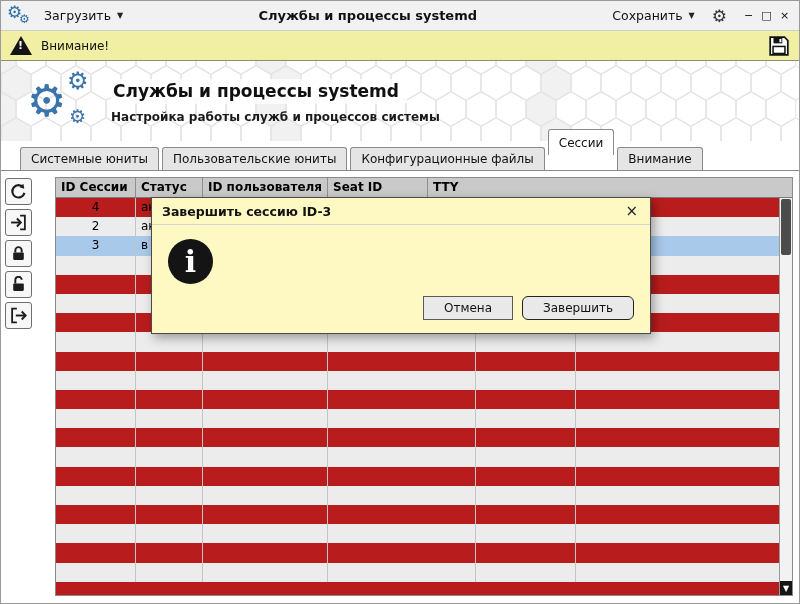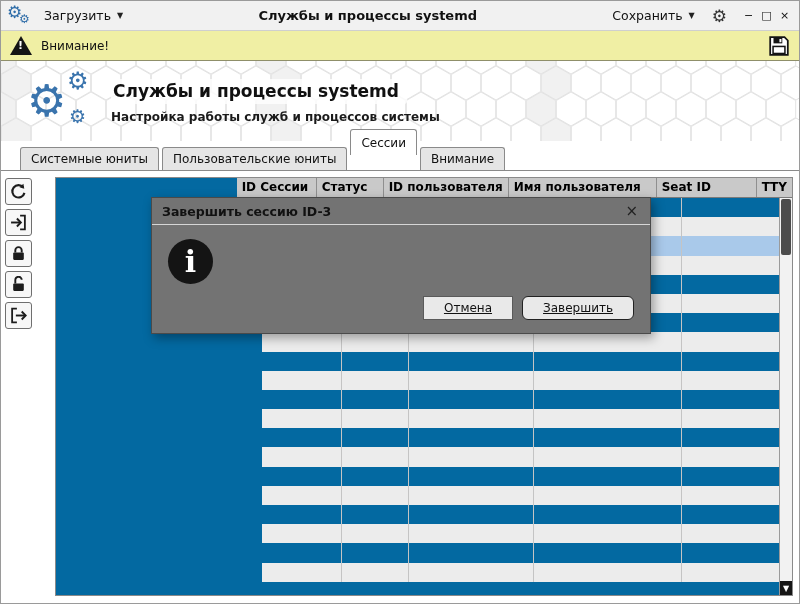--- a/index.html
+++ b/index.html
@@ -50,56 +50,56 @@
          padding:4px 10px; font-size:12px; border-radius:3px 3px 0 0; margin-bottom:1px;
          white-space:nowrap; cursor:pointer; color:#111; }
   .tab.active { background:#fff; margin-bottom:16px; padding-top:6px; padding-bottom:5px; }
 
   
   .main { position:absolute; left:0; top:170px; bottom:5px; right:0; display:flex; padding:6px 6px 2px 4px; }
   .side-toolbar { width:32px; display:flex; flex-direction:column; gap:4px; padding-top:1px; }
   .tool-btn { width:27px; height:27px; border:1px solid #6f6f6f; border-radius:3px; background:#f7f7f7;
               display:flex; align-items:center; justify-content:center; cursor:pointer; }
 
-  .table-area { flex:1; margin-left:18px; border:1px solid #8a8a8a; background:#0369a1; position:relative;
-                display:flex; flex-direction:column; overflow:hidden;align-items:flex-end; }
+  .table-area { flex:1; margin-left:18px; border:1px solid #8a8a8a; background:#b91c1c; position:relative;
+                display:flex; flex-direction:column; overflow:hidden; }
   .thead { display:flex; height:20px; background:#c9c9c9; border-bottom:1px solid #7a7a7a;
            font-size:12px; font-weight:bold; flex:0 0 auto; }
   .th { padding:2px 5px; border-right:1px solid #8f8f8f; overflow:hidden; white-space:nowrap; }
   .tbody { flex:1; overflow:hidden; }
   .tr { display:flex; height:19.2px; }
   .tr.alt { background:#ececec; }
   .tr.selected { background:#a9c9ea; }
   .td { padding:2px 5px; border-right:1px solid #c4c4c4; font-size:12px; overflow:hidden; white-space:nowrap; }
   .td.c0 { text-align:center; }
   .c0 { width:80px; } .c1 { width:67px; } .c2 { width:125px; } .c3 { width:148px; }
   .c4 { width:100px; } .c5 { flex:1; border-right:none !important; }
 
   .vscroll { position:absolute; right:0; top:20px; bottom:0; width:13px; background:#f2f2f2;
              border-left:1px solid #9a9a9a; z-index:5; }
   .vthumb { position:absolute; top:1px; left:1px; right:1px; height:56px; background:#4c4c4c; border-radius:2px; cursor:grab; }
   .vdown { position:absolute; bottom:0; left:0; right:0; height:14px; background:#161616; color:#fff;
            font-size:8px; display:flex; align-items:center; justify-content:center; cursor:pointer; }
 
   
-  .dialog { position:absolute; left:150px; top:196px; width:500px; background:#737373;
+  .dialog { position:absolute; left:150px; top:196px; width:500px; background:#fef9c3;
             border:1px solid #4a4a4a; box-shadow:3px 4px 10px rgba(0,0,0,.35); z-index:10; }
   .dialog-titlebar { display:flex; align-items:center; height:27px; padding:0 10px;
                      border-bottom:1px solid #d6d6d6; }
   .dialog-title { font-size:12.5px; font-weight:bold; flex:1; color:#111; }
   .dialog-close { font-size:15px; color:#222; cursor:pointer; padding:0 2px; line-height:1; }
   .dialog-body { display:flex; gap:16px; padding:14px 16px 8px; }
   .info-circle { flex:0 0 auto; width:45px; height:45px; border-radius:50%; background:#141414; color:#fff;
                  display:flex; align-items:center; justify-content:center;
                  font-family:"DejaVu Serif","Liberation Serif",serif; font-size:30px; font-weight:bold; }
   .dialog-text { font-size:12px; line-height:1.5; color:#111; }
   .dialog-text b { font-weight:bold; }
   .dialog-buttons { display:flex; justify-content:flex-end; gap:9px; padding:4px 16px 13px; }
   .dlg-btn { min-width:90px; padding:4px 20px; font-size:12px; background:#e9e9e9;
-             border:1px solid #5a5a5a; cursor:pointer; font-family:inherit; color:#111;text-decoration:underline; }
+             border:1px solid #5a5a5a; cursor:pointer; font-family:inherit; color:#111; }
   .dlg-btn.primary { border-color:#222;border-radius:6px; }
 </style>
 </head>
 <body>
 
 <div class="window">
 
   <div class="titlebar">
     <span class="app-gears">
       <span class="g1">⚙</span>
@@ -257,20 +257,21 @@
       <div class="hero-text">
         <div class="hero-title">Службы и процессы systemd</div>
         <div class="hero-sub">Настройка работы служб и процессов системы</div>
       </div>
     </div>
   </div>
 
   <div class="tabs">
       <div class="tab">Системные юниты</div>
       <div class="tab">Пользовательские юниты</div>
+      <div class="tab">Конфигурационные файлы</div>
       <div class="tab active">Сессии</div>
       <div class="tab">Внимание</div>
     </div>
 
   <div class="main">
     <div class="side-toolbar">
       <button class="tool-btn">
         <svg width="17" height="17" viewBox="0 0 16 16">
           <path d="M13.6 9.3A5.8 5.8 0 1 1 12.5 4.2" fill="none" stroke="#1c1c1c" stroke-width="2"></path>
           <path d="M12.6 0.8l.8 4.6-4.4-1.4z" fill="#1c1c1c"></path>
@@ -302,21 +303,20 @@
           <path d="M11 4.2L14.8 8 11 11.8" fill="none" stroke="#1c1c1c" stroke-width="1.8"></path>
         </svg>
       </button>
     </div>
 
     <div class="table-area">
       <div class="thead">
           <div class="th c0">ID Сессии</div>
           <div class="th c1">Статус</div>
           <div class="th c2">ID пользователя</div>
-          <div class="th c3">Имя пользователя</div>
           <div class="th c4">Seat ID</div>
           <div class="th c5">TTY</div>
         </div>
       <div class="tbody">
           <div class="tr">
             <div class="td c0">4</div>
             <div class="td c1">актив</div>
             <div class="td c2"></div>
             <div class="td c3"></div>
             <div class="td c4"></div>

